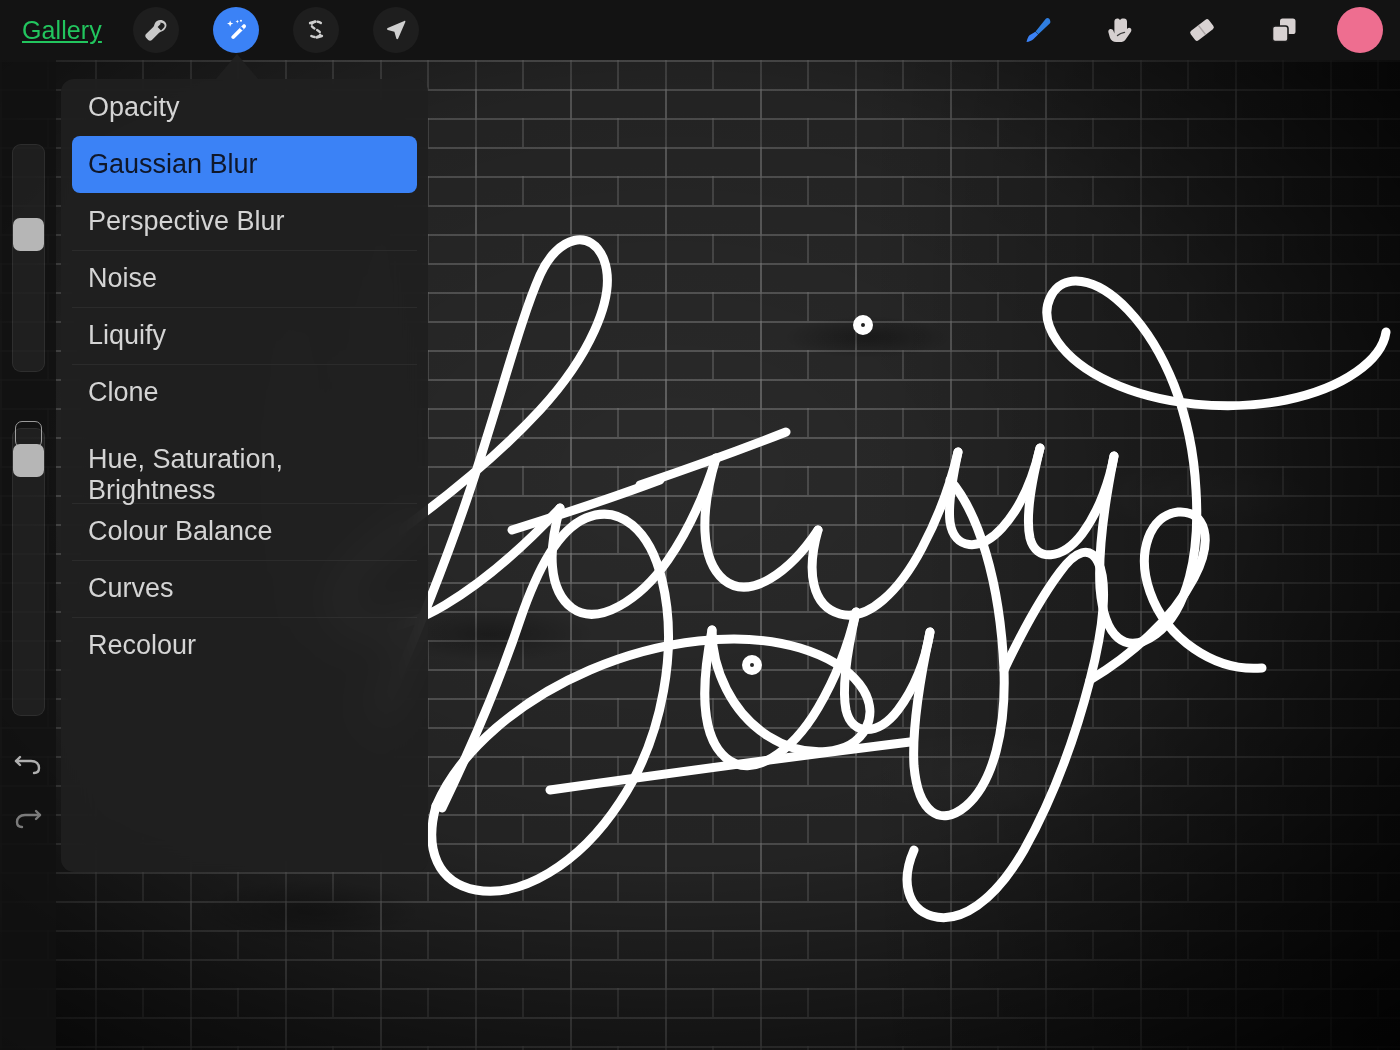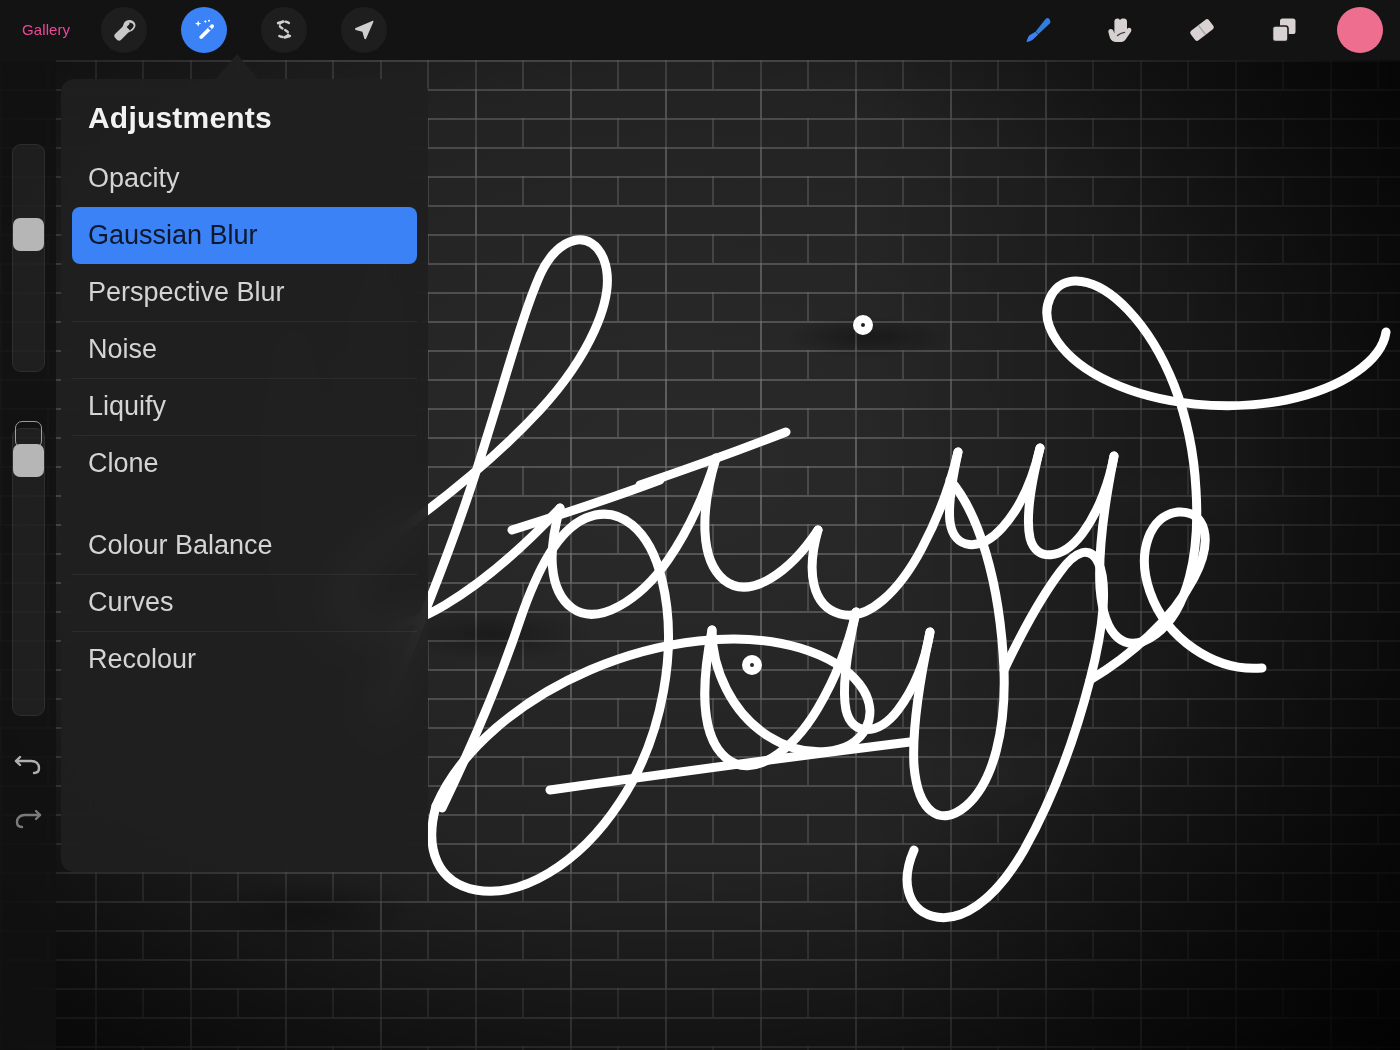--- a/index.html
+++ b/index.html
@@ -110,27 +110,28 @@
     width: 1400px; height: 60px;
     background: #131313;
     display: flex;
     align-items: center;
     z-index: 40;
   }
   #topbar-left { display: flex; align-items: center; height: 60px; }
   #topbar-right { display: flex; align-items: center; height: 60px; margin-left: auto; }
 
   .gallery-btn {
-    color: #ec4899;
-    font-size: 15px;
+    color: #22c55e;
+    font-size: 25px;
     padding: 0 14px 0 22px;
     letter-spacing: 0.1px;
     line-height: 60px;
     cursor: pointer;
     user-select: none;
+    text-decoration: underline;
   }
 
   .tool-btn {
     width: 46px; height: 46px;
     border-radius: 50%;
     background: #1e1e1e;
     margin: 0 17px;
     display: flex; align-items: center; justify-content: center;
     cursor: pointer;
     position: relative;
@@ -432,21 +433,20 @@
         </svg>
       </div>
 
       <div class="color-swatch" id="color-swatch" style="background: rgb(238, 110, 144);"></div>
     </div>
   </div>
 
   <div id="menu-pointer" style="border-bottom-color: rgba(32, 32, 32, 0.94);"></div>
 
   <div id="adjustments-menu">
-    <div class="menu-title">Adjustments</div>
     <div class="menu-list" id="menu-list">
         <div class="menu-item">
           <span>Opacity</span>
         </div>
         <div class="menu-item selected" style="background: rgb(59, 130, 246);">
           <span>Gaussian Blur</span>
         </div>
         <div class="menu-item">
           <span>Perspective Blur</span>
         </div>
@@ -454,20 +454,23 @@
           <span>Noise</span>
         </div>
         <div class="menu-item">
           <span>Liquify</span>
         </div>
         <div class="menu-item">
           <span>Clone</span>
         </div>
         <div class="menu-gap"></div>
         <div class="menu-item">
+          <span>Hue, Saturation, Brightness</span>
+        </div>
+        <div class="menu-item">
           <span>Colour Balance</span>
         </div>
         <div class="menu-item">
           <span>Curves</span>
         </div>
         <div class="menu-item">
           <span>Recolour</span>
         </div>
       </div>
   </div>

